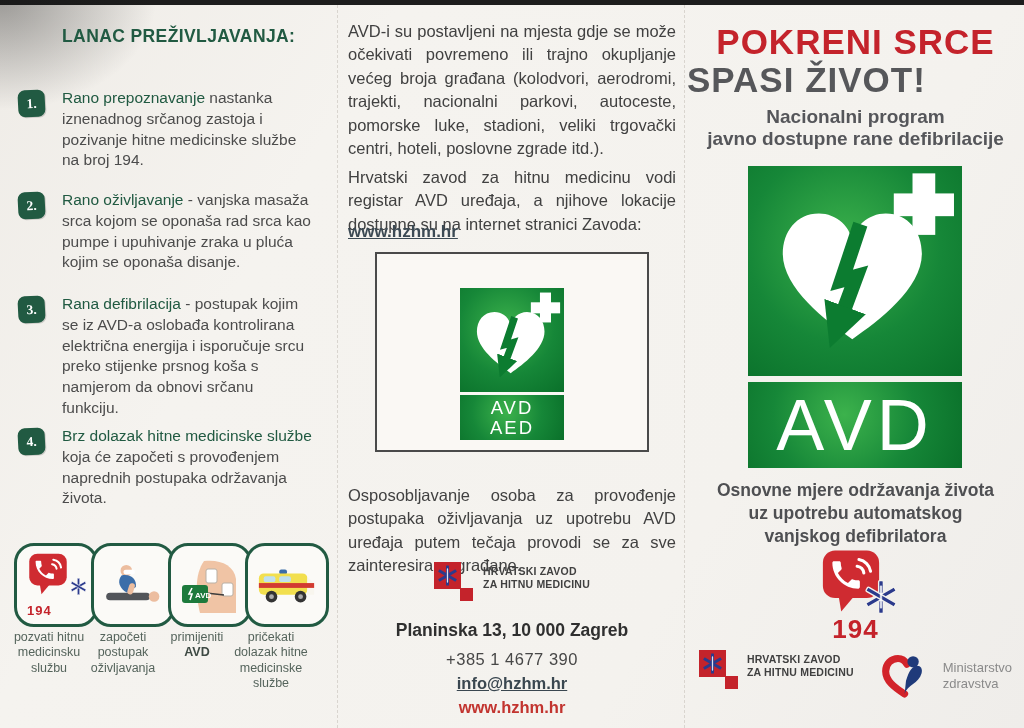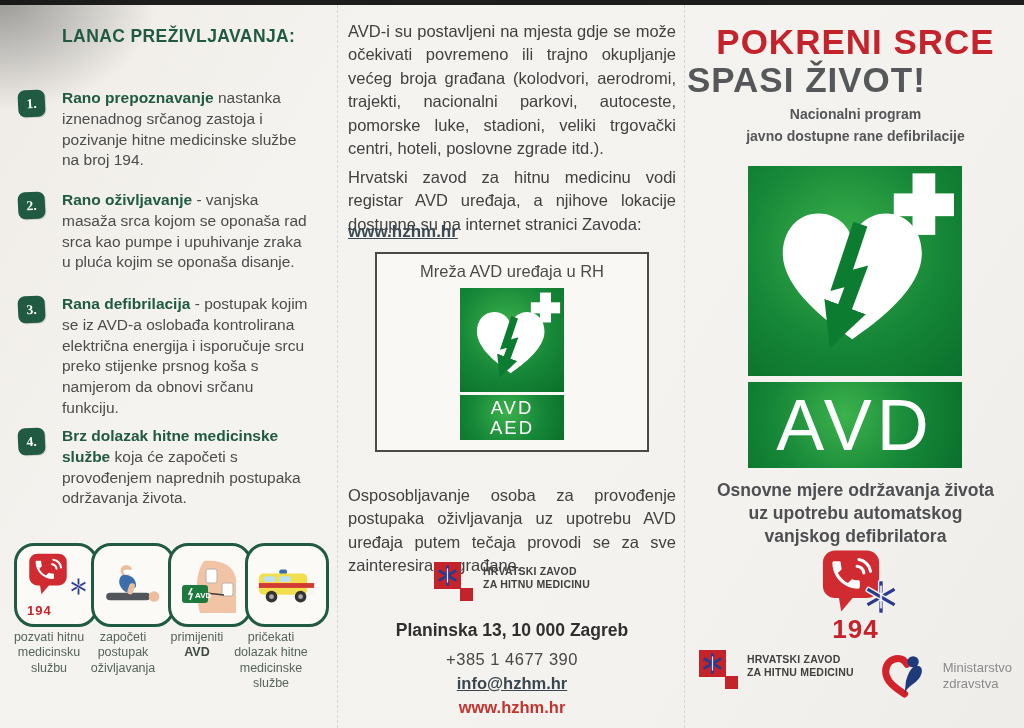--- a/index.html
+++ b/index.html
@@ -21,21 +21,21 @@
 
   
   .left-title{position:absolute;left:62px;top:26px;margin:0;font-size:17.5px;font-weight:800;
     letter-spacing:.4px;color:var(--green);}
   .item{position:absolute;left:16px;width:300px;}
   .badge{position:absolute;left:2px;top:2px;width:27px;height:27px;border-radius:7px;
     background:var(--green);color:#fff;display:flex;align-items:center;justify-content:center;
     font-family:"Liberation Serif",serif;font-size:13.5px;font-weight:700;transform:rotate(-3deg);
     box-shadow:1px 1px 0 rgba(0,0,0,.15);}
   .itext{margin:0 0 0 46px;width:252px;font-size:15.5px;line-height:1.34;color:#4c4c4c;}
-  .itext .lead{color:var(--green);font-weight:700;}
+  .itext .lead{color:var(--green);font-weight:400;}
   .chain-row{position:absolute;left:14px;top:543px;display:flex;}
   .frame{width:78px;height:78px;border:3px solid var(--green);border-radius:20px;margin-right:-7px;
     background:#fbfaf7;position:relative;display:flex;align-items:center;justify-content:center;overflow:hidden;}
   .caps-row{position:absolute;left:10px;top:630px;display:flex;}
   .cap{width:78px;margin-right:-4px;text-align:center;font-size:12.5px;line-height:1.22;color:#55645c;}
   .cap b{color:#3e4a44;}
   .n194{position:absolute;left:10px;bottom:6px;font-size:13px;font-weight:800;color:var(--red);letter-spacing:1px;}
   .mini-star{position:absolute;right:8px;top:32px;width:17px;height:17px;}
 
   
@@ -67,21 +67,21 @@
   .email{position:absolute;left:0;top:674px;width:100%;text-align:center;font-size:16.5px;color:#3a4750;
     text-decoration:underline;font-weight:600;cursor:pointer;}
   .web{position:absolute;left:0;top:698px;width:100%;text-align:center;font-size:16.5px;color:#c2342f;
     font-weight:600;cursor:pointer;text-decoration:none;}
 
   
   .r-title1{position:absolute;left:0;top:22px;width:100%;text-align:center;margin:0;
     font-size:35px;font-weight:800;letter-spacing:1px;color:var(--red);}
   .r-title2{position:absolute;left:0;top:60px;width:100%;text-align:left;margin:0;
     font-size:35px;font-weight:800;letter-spacing:1px;color:#56575a;}
-  .r-sub{position:absolute;left:0;width:100%;text-align:center;font-size:14px;font-weight:600;color:#55565a;}
+  .r-sub{position:absolute;left:0;width:100%;text-align:center;font-size:19px;font-weight:600;color:#55565a;}
   .r-sub1{top:106px;} .r-sub2{top:128px;}
   .sign-big{left:61px;top:166px;width:214px;height:302px;}
   .sign-big .sign-main{top:0;width:214px;height:210px;}
   .sign-big .sign-strip{top:216px;width:214px;height:86px;display:flex;align-items:center;justify-content:center;
     color:#fff;font-size:72px;font-weight:500;letter-spacing:5px;}
   .tag{position:absolute;left:0;width:100%;text-align:center;font-size:17.5px;font-weight:700;color:#4e4f52;}
   .tag1{top:480px;} .tag2{top:503px;} .tag3{top:526px;}
   .bubble-wrap{position:absolute;left:131px;top:548px;width:86px;height:66px;}
   .bubble-wrap .bubble{position:absolute;left:0;top:0;width:66px;height:66px;}
   .bubble-wrap .star{position:absolute;left:46px;top:32px;width:34px;height:34px;}
@@ -185,21 +185,20 @@
       <div class="cap">pričekati dolazak hitne medicinske službe</div>
     </div>
   </section>
 
   <section class="col col-mid">
     <p class="mpara p2">Hrvatski zavod za hitnu medicinu vodi registar AVD uređaja, a njihove lokacije dostupne su na internet stranici Zavoda:</p>
     <p class="mpara p1">AVD-i su postavljeni na mjesta gdje se može očekivati povremeno ili trajno okupljanje većeg broja građana (kolodvori, aerodromi, trajekti, nacionalni parkovi, autoceste, pomorske luke, stadioni, veliki trgovački centri, hoteli, poslovne zgrade itd.).</p>
     <a class="mlink">www.hzhm.hr</a>
 
     <div class="avd-box">
-      <div class="box-title">Mreža AVD uređaja u RH</div>
       <div class="sign sign-small">
         <div class="sign-main">
           <svg viewBox="0 0 160 150">
             <defs>
               <marker id="ah1" viewBox="0 0 10 10" refX="4" refY="5" markerWidth="3" markerHeight="3" orient="auto-start-reverse">
                 <path d="M0 0 L10 5 L0 10 z" fill="#0c7c30"></path>
               </marker>
             </defs>
             <path fill="#fff" d="M78 56 C78 42 66 32 53 32 C36 32 26 46 26 62 C26 88 58 112 78 126 C98 112 130 88 130 62 C130 46 120 32 103 32 C90 32 78 42 78 56 Z"></path>
             <polyline points="84,40 70,82 81,79 68,114" fill="none" stroke="#0c7c30" stroke-width="11" marker-end="url(#ah1)"></polyline>

